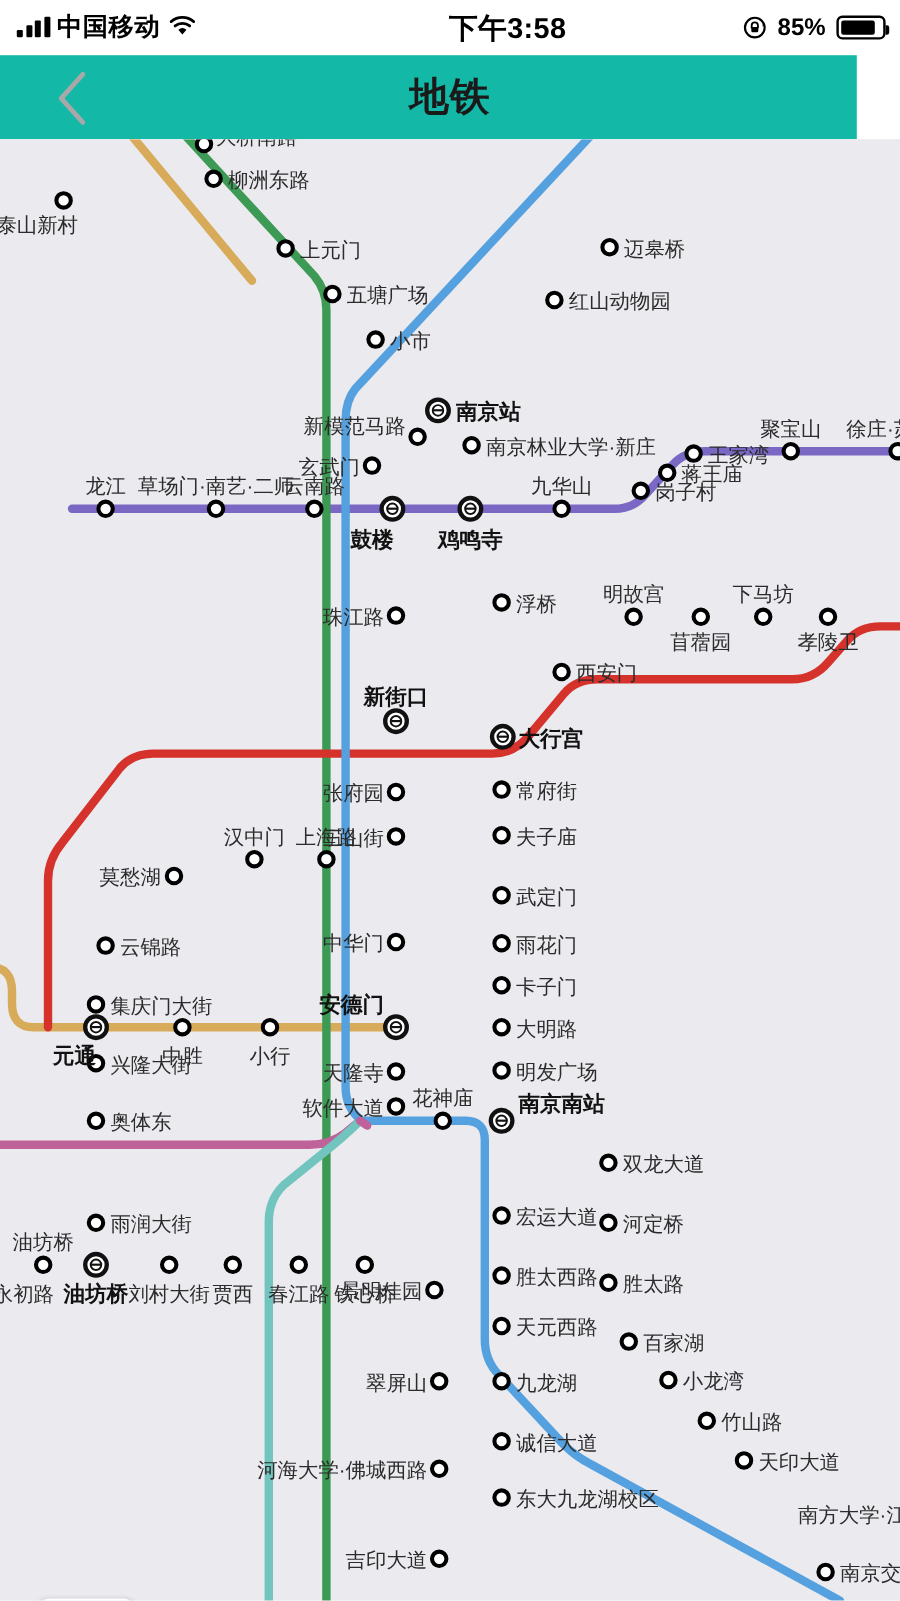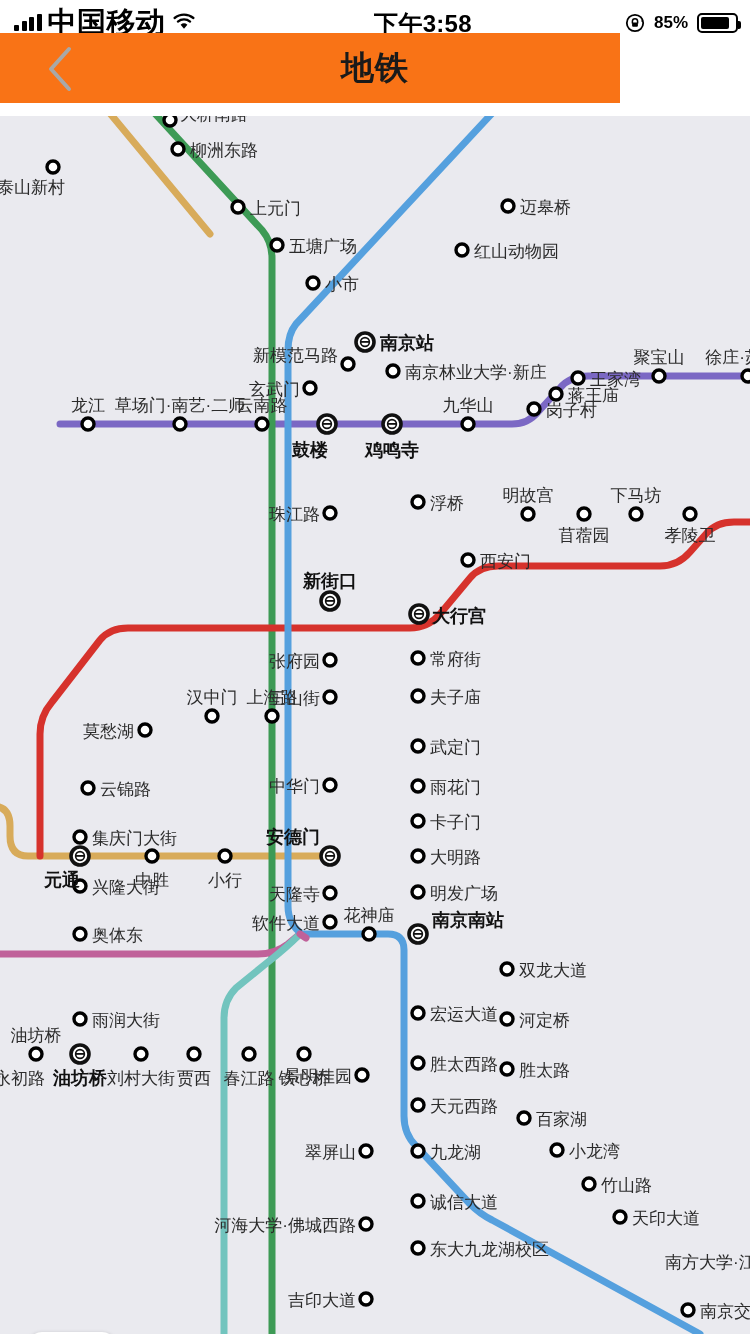--- a/index.html
+++ b/index.html
@@ -16,38 +16,38 @@
     position:absolute;left:0;top:0;width:750px;height:46px;
     background:#ffffff;color:#000;
   }
   .sb-left{position:absolute;left:14px;top:7px;display:flex;align-items:center;gap:6px;height:30px;}
   .bars{display:flex;align-items:flex-end;gap:2.5px;height:17px;}
   .bars i{display:block;width:5px;background:#000;border-radius:1px;}
   .bars i:nth-child(1){height:6px;}
   .bars i:nth-child(2){height:10px;}
   .bars i:nth-child(3){height:14px;}
   .bars i:nth-child(4){height:17px;}
-  .carrier{font-size:29px;font-weight:600;letter-spacing:.5px;line-height:1;}
+  .carrier{font-size:21px;font-weight:600;letter-spacing:.5px;line-height:1;}
   .wifi{position:relative;width:24px;height:18px;}
   .wifi svg{display:block;}
   .sb-center{
     position:absolute;left:0;top:8px;width:750px;text-align:center;
     font-size:24px;font-weight:700;letter-spacing:.3px;margin-left:48px;
   }
   .sb-right{position:absolute;right:12px;top:9px;display:flex;align-items:center;gap:9px;height:28px;}
   .lockrot{width:20px;height:20px;}
-  .batt-pct{font-size:17px;font-weight:600;}
+  .batt-pct{font-size:20px;font-weight:600;}
   .batt{position:relative;width:41px;height:20px;border:2px solid #000;border-radius:5px;box-sizing:border-box;}
   .batt::after{content:"";position:absolute;right:-5px;top:6px;width:3px;height:8px;background:#000;border-radius:0 2px 2px 0;}
   .batt i{position:absolute;left:2px;top:2px;bottom:2px;background:#000;border-radius:2px;}
 
   
   .navbar{
-    position:absolute;left:0;top:33px;width:620px;height:70px;
-    background:#f97316;
+    position:absolute;left:0;top:46px;width:714px;height:70px;
+    background:#14b8a6;
   }
   .nav-back{
     position:absolute;left:34px;top:10px;width:52px;height:52px;
     display:flex;align-items:center;justify-content:center;cursor:pointer;
   }
   .nav-title{
     position:absolute;left:0;top:0;width:750px;height:70px;
     display:flex;align-items:center;justify-content:center;
     font-size:33px;font-weight:700;color:#1a1a1a;letter-spacing:1px;
   }

